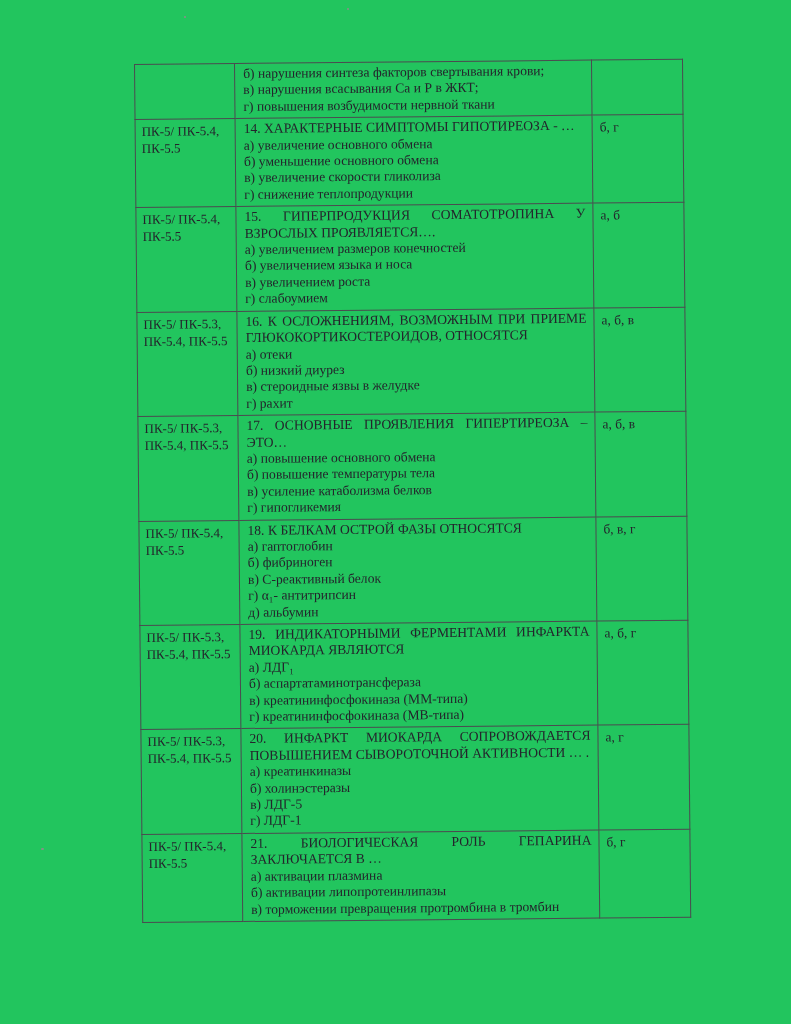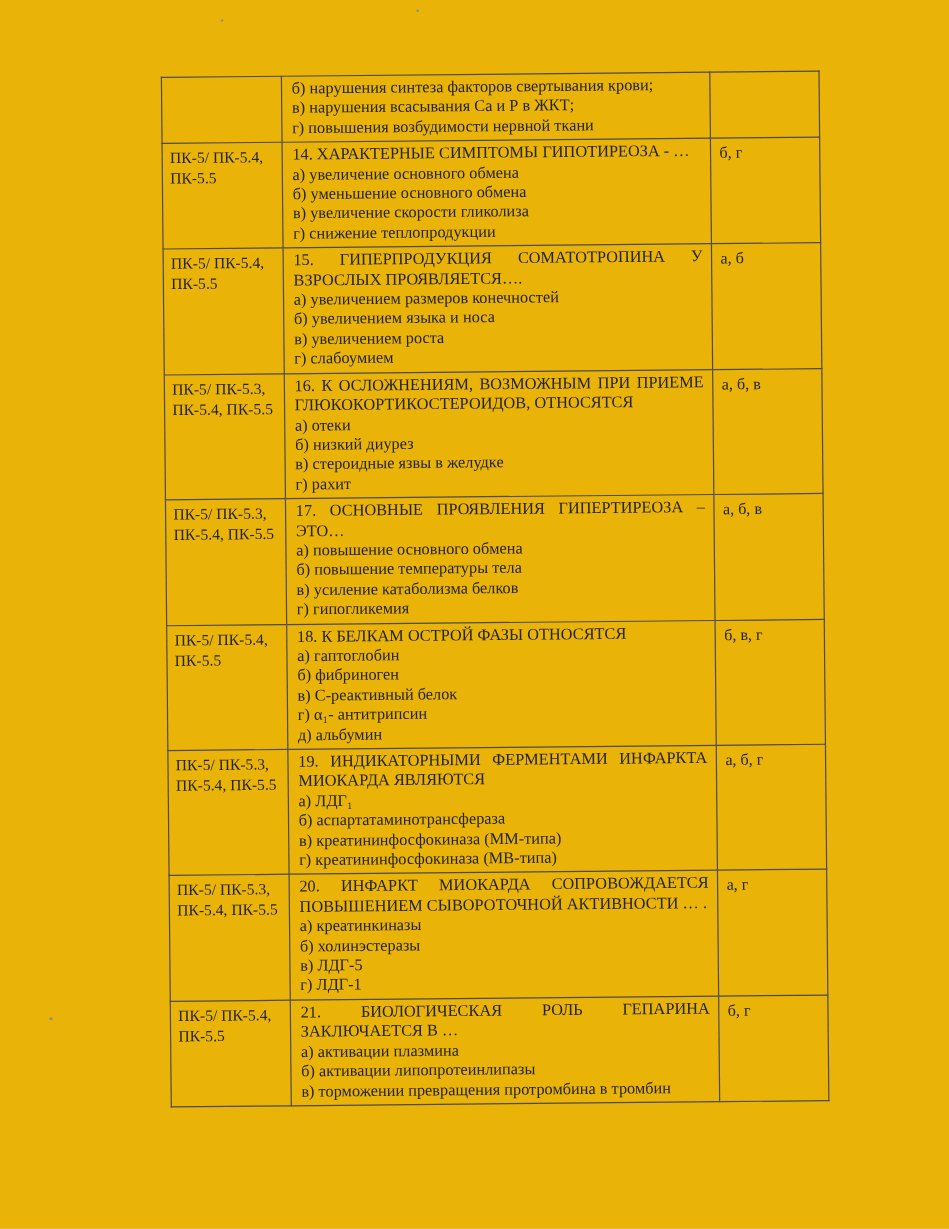--- a/index.html
+++ b/index.html
@@ -9,21 +9,21 @@
     height: 1024px;
     background: #fbfbf9;
     font-family: "Liberation Serif", "DejaVu Serif", serif;
     color: #24242c;
     overflow: hidden;
     position: relative;
   }
   .sheet {
     position: absolute;
     inset: 0;
-    background: #eab308;
+    background: #22c55e;
   }
   .table-wrap {
     position: absolute;
     left: 134px;
     top: 64px;
     width: 552px;
     transform: rotate(-0.55deg);
     transform-origin: top left;
   }
   table.q-table {

